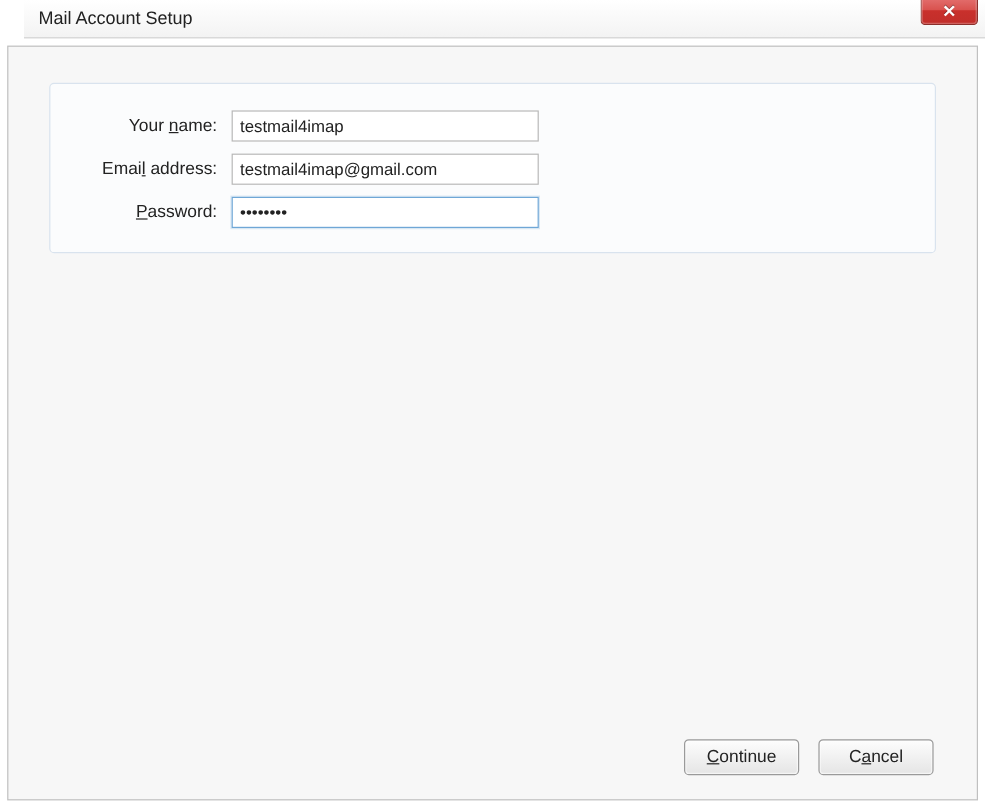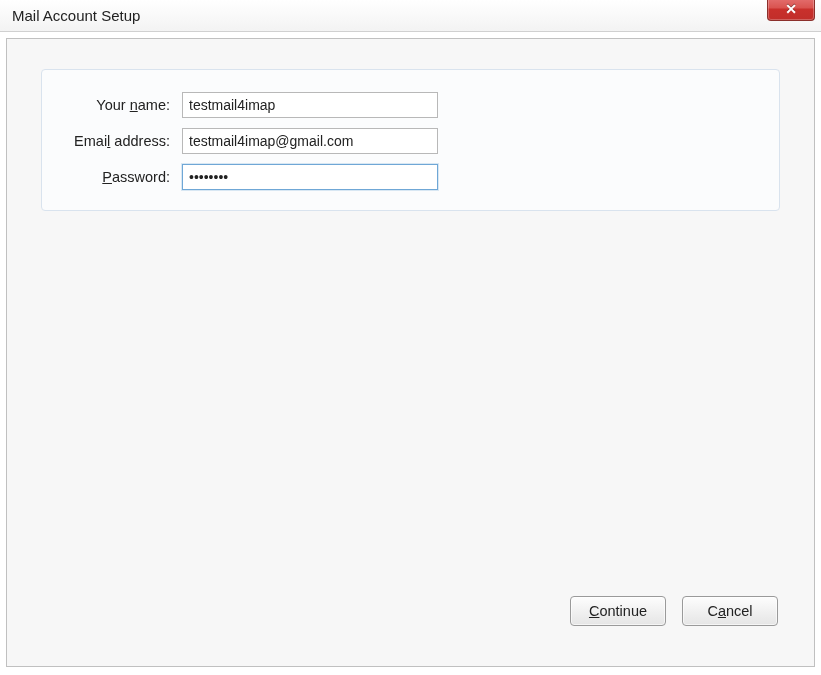--- a/index.html
+++ b/index.html
@@ -7,20 +7,21 @@
 
     
     .titlebar {
       position: relative;
       height: 32px;
       background: linear-gradient(to bottom, #ffffff, #f3f3f3);
       border-bottom: 1px solid #d0d0d0;
       display: flex;
       align-items: center;
       padding-left: 12px;
+      margin-left: 20px;
     }
     .titlebar .title {
       font-size: 15px;
       color: #222;
     }
     .close-btn {
       position: absolute;
       right: 6px;
       top: -3px;
       width: 48px;
@@ -49,21 +50,21 @@
       border: 1px solid #c0c0c0;
       background: #f7f7f7;
       position: relative;
       padding: 30px 34px 22px 34px;
     }
 
     .form-frame {
       border: 1px solid #d9e3ee;
       border-radius: 4px;
       background: #fbfcfd;
-      padding: 22px 22px 20px 14px;
+      padding: 22px 22px 20px 25px;
     }
 
     .row {
       display: flex;
       align-items: center;
       margin-bottom: 10px;
     }
     .row:last-child { margin-bottom: 0; }
 
     .lbl {
@@ -115,21 +116,21 @@
     }
     .chkbox svg { width: 11px; height: 11px; display: block; }
     .chk-label {
       font-size: 14.5px;
       color: #222;
     }
 
     .buttons {
       position: absolute;
       right: 36px;
-      bottom: 40px;
+      bottom: 20px;
       display: flex;
       gap: 16px;
     }
     .btn {
       min-width: 96px;
       height: 30px;
       border: 1px solid #9a9a9a;
       border-radius: 4px;
       background: linear-gradient(to bottom, #fdfdfd, #e5e5e5);
       font-size: 14.5px;

